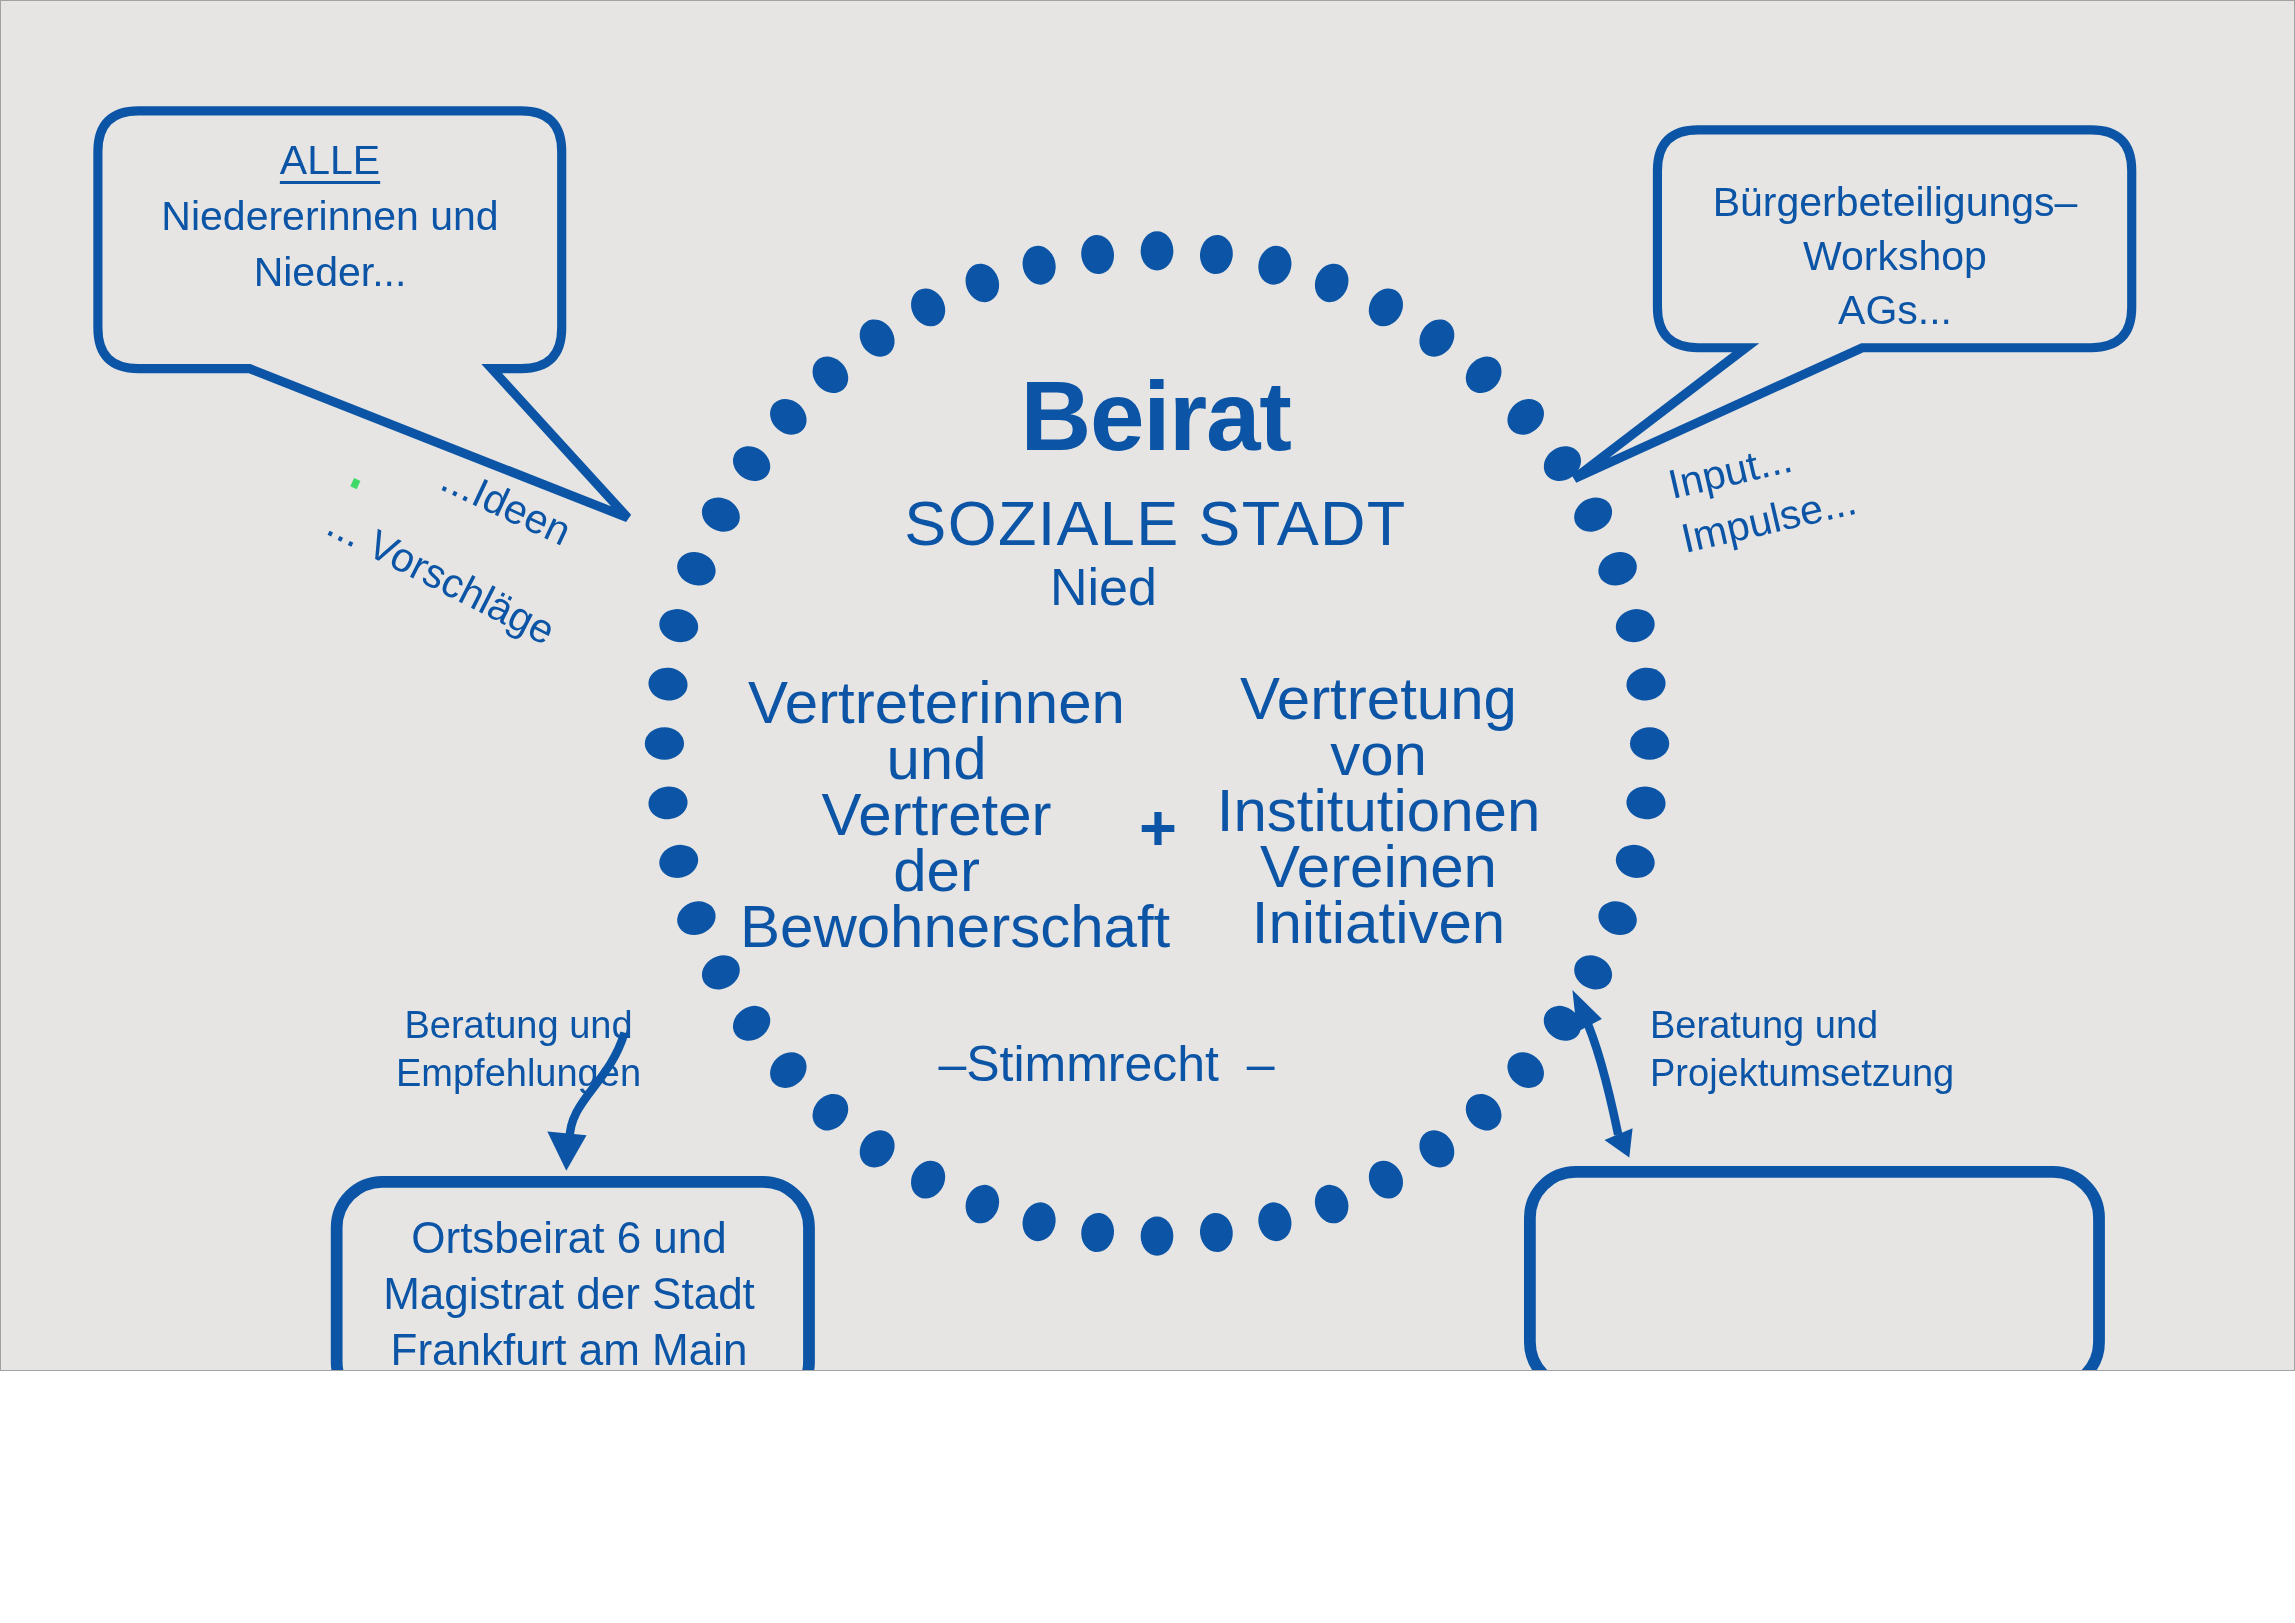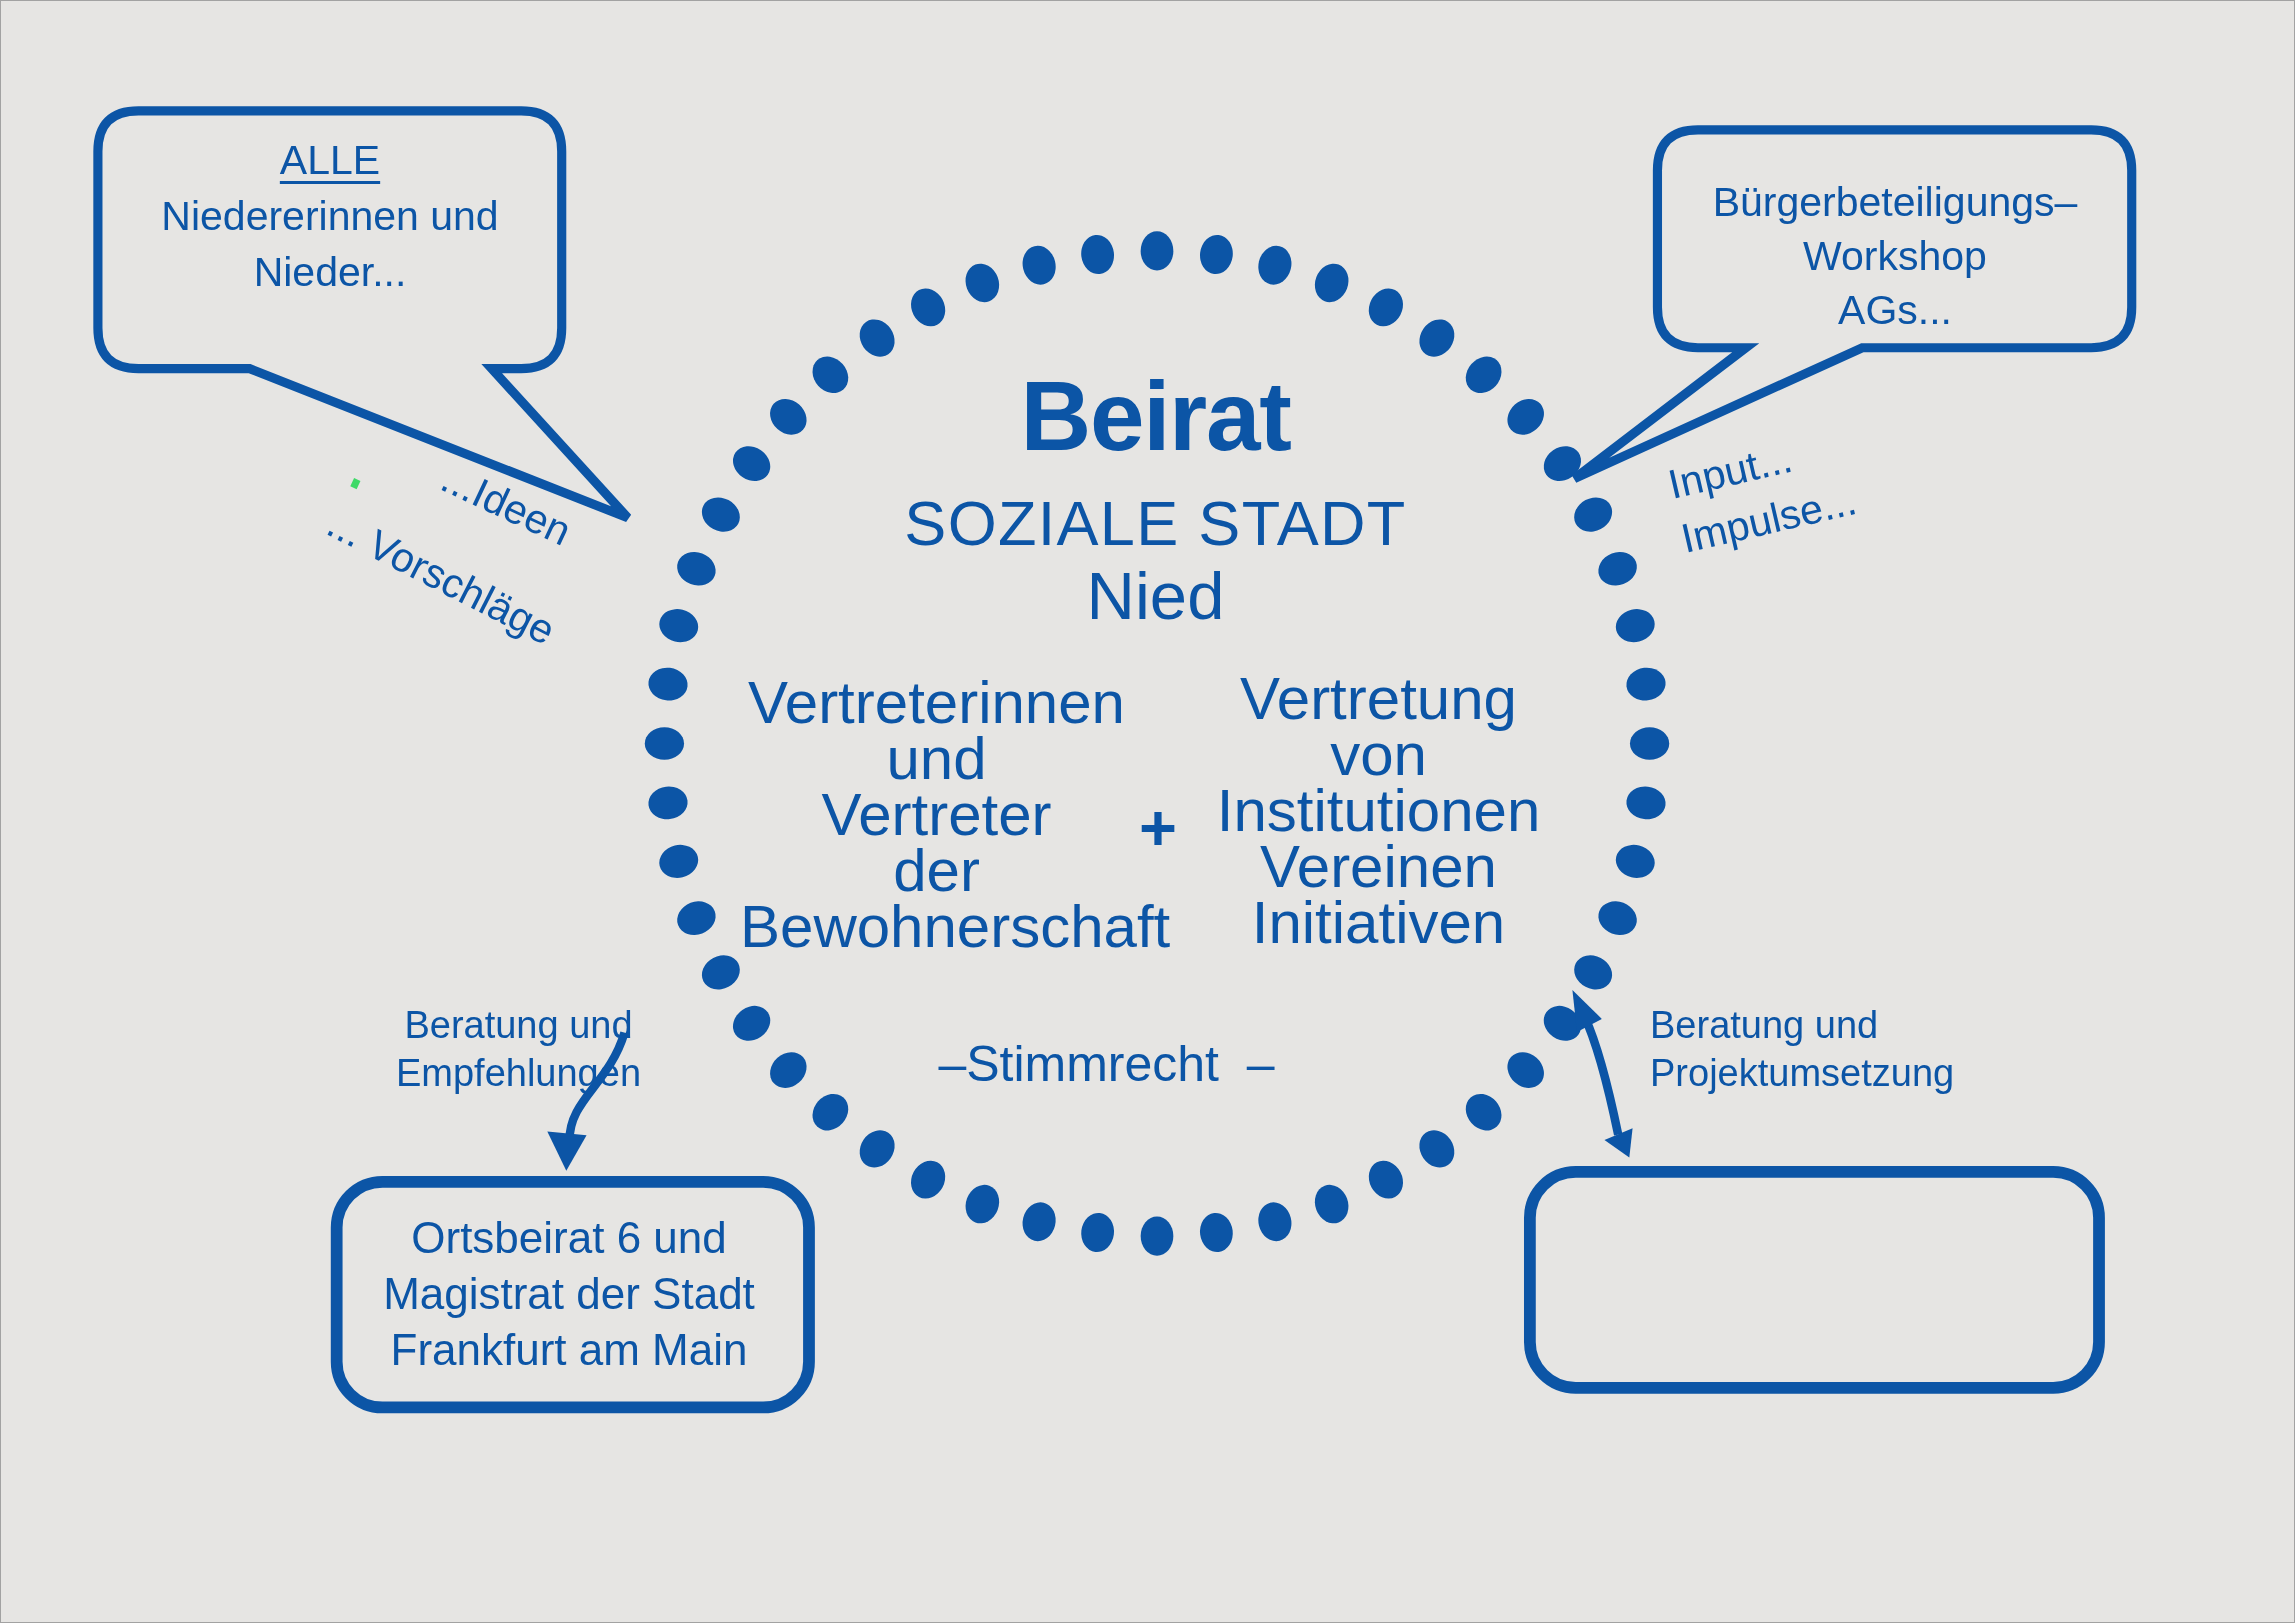--- a/index.html
+++ b/index.html
@@ -4,41 +4,41 @@
 <style>
   :root{
     --blue:#0c55a6;
     --bg:#e6e5e3;
     --frame:#a2a2a2;
     --green:#3fd968;
   }
   html,body{margin:0;padding:0;background:#fff;}
   .stage{
     position:relative;
-    width:2295px;height:1623px;
+    width:2295px;height:1371px;
     background:var(--bg);
     border:1.3px solid var(--frame);
     box-sizing:border-box;
     overflow:hidden;
     font-family:"Liberation Sans", sans-serif;
     color:var(--blue);
   }
   .layer{position:absolute;left:0;top:0;width:2295px;height:1623px;}
   .txt{position:absolute;color:var(--blue);}
   .center{text-align:center;}
   .u{text-decoration:underline;text-decoration-thickness:3.3px;text-underline-offset:6.5px;}
 
   .tl-bubble-text{left:97px;top:131px;width:464px;font-size:41px;line-height:56px;}
   .tr-bubble-text{left:1657px;top:174px;width:474px;font-size:41px;line-height:54px;}
   .bl-box-text{left:332px;top:1209px;width:472px;font-size:44px;line-height:56px;}
   .br-box-text{left:1529px;top:1199px;width:569px;font-size:44px;line-height:54px;}
 
   .center-title{left:893px;top:359px;width:523px;font-size:98px;font-weight:bold;letter-spacing:-1.3px;}
   .center-sub{left:860px;top:486px;width:589px;font-size:63px;letter-spacing:1.3px;}
-  .center-nied{left:893px;top:556px;width:523px;font-size:67px;}
+  .center-nied{left:841px;top:556px;width:523px;font-size:52px;}
   .col{font-size:60px;line-height:56px;}
   .col-left{left:739px;top:674px;width:393px;}
   .col-right{left:1181px;top:670px;width:393px;}
   .plus{left:1093px;top:789px;width:128px;font-size:65px;font-weight:bold;}
   .stimmrecht{left:844px;top:1034px;width:523px;font-size:50px;}
 
   .label-bl{left:321px;top:1000px;width:393px;font-size:38px;line-height:48px;}
   .label-br{left:1649px;top:1000px;width:497px;font-size:38px;line-height:48px;text-align:left;}
 
   .ann{font-size:41px;white-space:nowrap;transform-origin:left top;}

